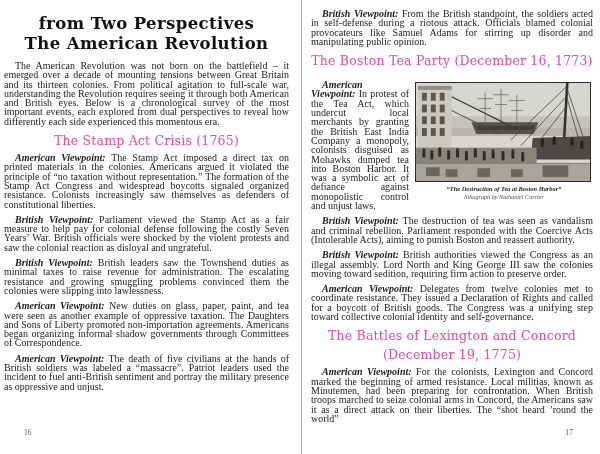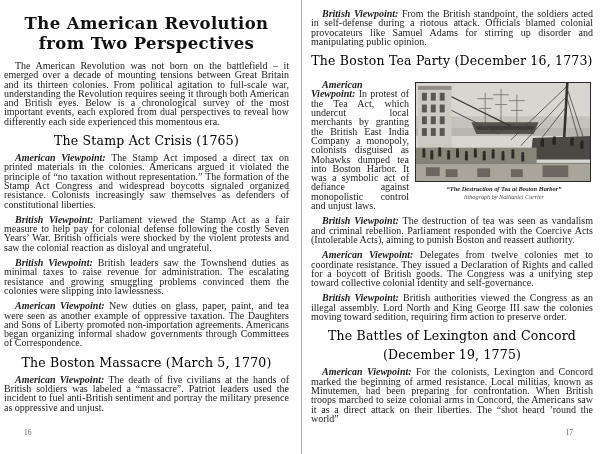--- a/index.html
+++ b/index.html
@@ -9,21 +9,21 @@
   .spread { display:flex; width:600px; height:454px; background:#fff; }
   .page { position:relative; height:454px; }
   .page-left  { width:302px; border-right:1px solid #ababab; padding:8px 12px 0 4px; }
   .page-right { width:298px; padding:9px 7px 0 9px; }
 
   .book-title { text-align:center; font-family:"DejaVu Serif", serif; font-weight:bold;
                 font-size:16.5px; line-height:20px; margin:6px 0 7px 0; color:#111; }
   .book-title .tline { display:block; letter-spacing:0.4px; }
 
   h2.sec { text-align:center; font-family:"DejaVu Serif", serif; font-weight:normal;
-           font-size:12.5px; line-height:15px; margin:7px 0 5px 0; color:#000000;
+           font-size:12.5px; line-height:15px; margin:7px 0 5px 0; color:#ec4899;
            letter-spacing:0.2px; }
   h2.sec .hline { display:block; margin-bottom:4px; }
   h2.sec .hline:last-child { margin-bottom:0; }
 
   p.body { font-size:10px; line-height:9.3px; text-align:justify;
            text-indent:11px; margin:0 0 6px 0; }
   .vp { font-weight:bold; font-style:italic; }
 
   .pageno { position:absolute; bottom:17px; font-size:7.5px; color:#5d5d5d; }
   .pageno-left  { left:24px; }
@@ -41,38 +41,35 @@
   .clear { clear:both; }
 </style>
 </head>
 <body>
 
 <div class="spread">
 
   <div class="page page-left">
 
     <h1 class="book-title">
+      <span class="tline">from Two Perspectives</span>
       <span class="tline">The American Revolution</span>
-      <span class="tline">from Two Perspectives</span>
     </h1>
 
     <p class="body">The American Revolution was not born on the battlefield – it emerged over a decade of mounting tensions between Great Britain and its thirteen colonies. From political agitation to full-scale war, understanding the Revolution requires seeing it through both American and British eyes. Below is a chronological survey of the most important events, each explored from dual perspectives to reveal how differently each side experienced this momentous era.</p>
 
     <h2 class="sec">
       <span class="hline">The Stamp Act Crisis (1765)</span>
     </h2>
     <p class="body"><span class="vp">American Viewpoint:</span> <span>The Stamp Act imposed a direct tax on printed materials in the colonies. Americans argued it violated the principle of “no taxation without representation.” The formation of the Stamp Act Congress and widespread boycotts signaled organized resistance. Colonists increasingly saw themselves as defenders of constitutional liberties.</span></p>
     <p class="body"><span class="vp">British Viewpoint:</span> <span>Parliament viewed the Stamp Act as a fair measure to help pay for colonial defense following the costly Seven Years’ War. British officials were shocked by the violent protests and saw the colonial reaction as disloyal and ungrateful.</span></p>
 
     <p class="body"><span class="vp">British Viewpoint:</span> <span>British leaders saw the Townshend duties as minimal taxes to raise revenue for administration. The escalating resistance and growing smuggling problems convinced them the colonies were slipping into lawlessness.</span></p>
     <p class="body"><span class="vp">American Viewpoint:</span> <span>New duties on glass, paper, paint, and tea were seen as another example of oppressive taxation. The Daughters and Sons of Liberty promoted non-importation agreements. Americans began organizing informal shadow governments through Committees of Correspondence.</span></p>
 
-    <h2 class="sec">
-      <span class="hline">The Boston Massacre (March 5, 1770)</span>
-    </h2>
     <p class="body"><span class="vp">American Viewpoint:</span> <span>The death of five civilians at the hands of British soldiers was labeled a “massacre”. Patriot leaders used the incident to fuel anti-British sentiment and portray the military presence as oppressive and unjust.</span></p>
 
     <div class="pageno pageno-left">16</div>
   </div>
 
   <div class="page page-right">
 
     <p class="body"><span class="vp">British Viewpoint:</span> <span>From the British standpoint, the soldiers acted in self-defense during a riotous attack. Officials blamed colonial provocateurs like Samuel Adams for stirring up disorder and manipulating public opinion.</span></p>
 
     <h2 class="sec">
@@ -184,22 +181,22 @@
         </div>
         <div class="figcap1">“The Destruction of Tea at Boston Harbor”</div>
         <div class="figcap2">lithograph by Nathaniel Currier</div>
       </div>
 
       <p class="body"><span class="vp">American Viewpoint:</span> <span>In protest of the Tea Act, which undercut local merchants by granting the British East India Company a monopoly, colonists disguised as Mohawks dumped tea into Boston Harbor. It was a symbolic act of defiance against monopolistic control and unjust laws.</span></p>
       <p class="body"><span class="vp">British Viewpoint:</span> <span>The destruction of tea was seen as vandalism and criminal rebellion. Parliament responded with the Coercive Acts (Intolerable Acts), aiming to punish Boston and reassert authority.</span></p>
       <div class="clear"></div>
     </div>
 
+    <p class="body"><span class="vp">British Viewpoint:</span> <span>British authorities viewed the Congress as an illegal assembly. Lord North and King George III saw the colonies moving toward sedition, requiring firm action to preserve order.</span></p>
     <p class="body"><span class="vp">American Viewpoint:</span> <span>Delegates from twelve colonies met to coordinate resistance. They issued a Declaration of Rights and called for a boycott of British goods. The Congress was a unifying step toward collective colonial identity and self-governance.</span></p>
-    <p class="body"><span class="vp">British Viewpoint:</span> <span>British authorities viewed the Congress as an illegal assembly. Lord North and King George III saw the colonies moving toward sedition, requiring firm action to preserve order.</span></p>
 
     <h2 class="sec">
       <span class="hline">The Battles of Lexington and Concord</span>
       <span class="hline">(December 19, 1775)</span>
     </h2>
     <p class="body"><span class="vp">American Viewpoint:</span> <span>For the colonists, Lexington and Concord marked the beginning of armed resistance. Local militias, known as Minutemen, had been preparing for confrontation. When British troops marched to seize colonial arms in Concord, the Americans saw it as a direct attack on their liberties. The “shot heard ’round the world”</span></p>
 
     <div class="pageno pageno-right">17</div>
   </div>
 

